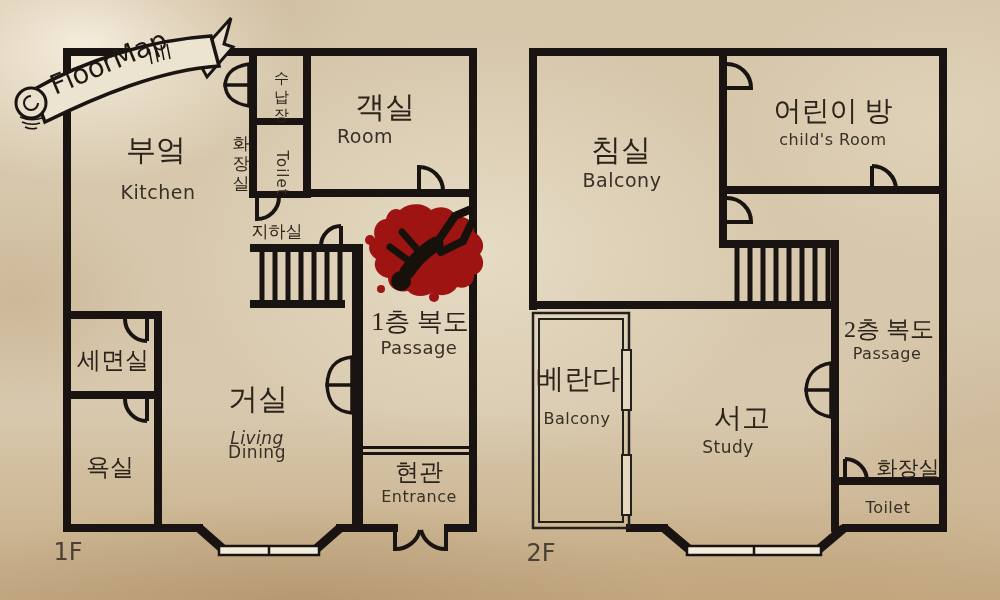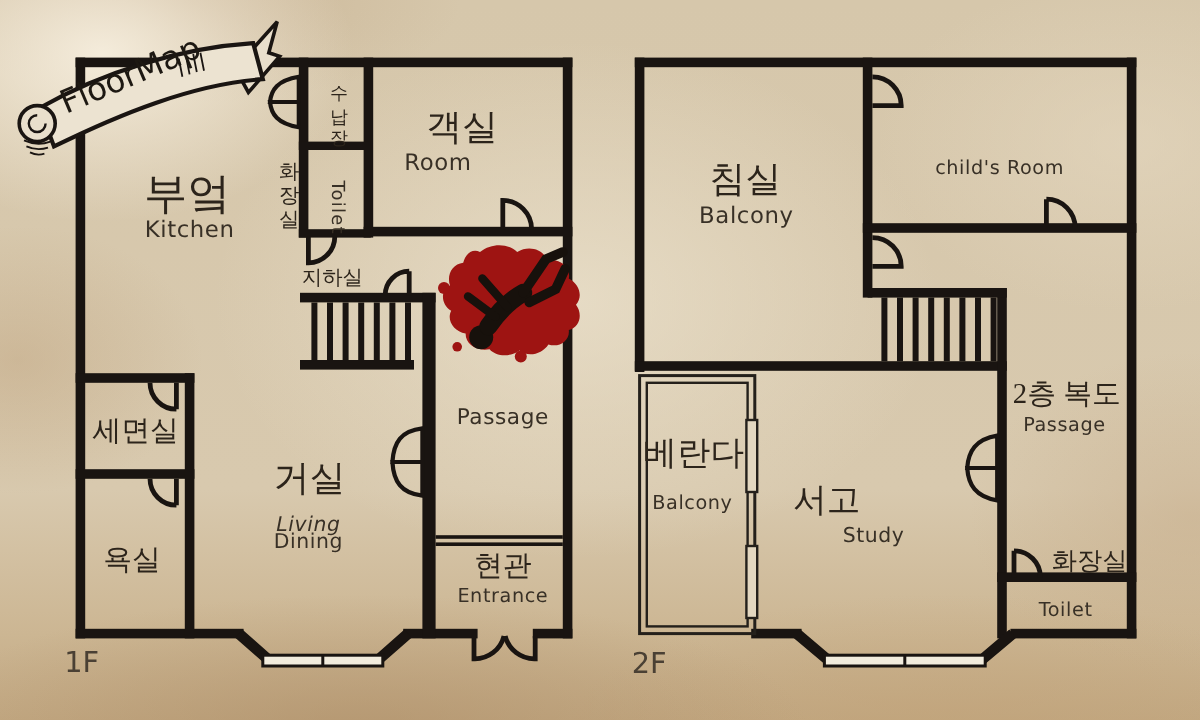--- a/index.html
+++ b/index.html
@@ -138,44 +138,46 @@
     <path d="M196,57 L231,18 L224,44 L233,47 L207,77 Z" fill="#e9dfcc" stroke="#1a1512" stroke-width="3"></path>
     <path d="M33,90 C85,60 150,40 211,36 L219,66 C160,70 98,96 45,122 Z" fill="#ece3d1" stroke="#1a1512" stroke-width="3.5"></path>
     <path d="M149,49 L152,64 M155,47 L158,62 M161,45 L164,60 M167,44 L170,59" stroke="#1a1512" stroke-width="1.5"></path>
     <circle cx="31" cy="103" r="15" fill="#e9dfcc" stroke="#1a1512" stroke-width="3"></circle>
     <path d="M31,96 a7,7 0 1 0 7,7" fill="none" stroke="#1a1512" stroke-width="2"></path>
     <path d="M20,117 q11,5 22,1 M22,122 q9,4 18,1 M25,127 q6,3 12,1" fill="none" stroke="#1a1512" stroke-width="1.5"></path>
     <text x="55" y="95" transform="rotate(-23 55 95)" font-size="27" font-family="DejaVu Sans, sans-serif" fill="#1d1812">FloorMap</text>
   </g>
 </svg>
 
-  <div class="lbl ko" style="left:156px;top:161px;font-size:36px;text-align:center;">부엌</div>
+  <div class="lbl ko" style="left:156px;top:150px;font-size:30px;text-align:center;">부엌</div>
   <div class="lbl en" style="left:158px;top:192px;font-size:19px;">Kitchen</div>
   <div class="lbl ko v-ko" style="left:281px;top:88px;font-size:15px;">수납장</div>
   <div class="lbl ko v-ko" style="left:241px;top:153px;font-size:17px;">화장실</div>
   <div class="lbl en v-en" style="left:281px;top:173px;font-size:15px;">Toilet</div>
   <div class="lbl ko" style="left:385px;top:107px;font-size:30px;">객실</div>
   <div class="lbl en" style="left:365px;top:136px;font-size:19px;">Room</div>
   <div class="lbl ko" style="left:277px;top:231px;font-size:17px;">지하실</div>
+  <div class="lbl ko" style="left:420px;top:322px;font-size:26px;">1층 복도</div>
   <div class="lbl en" style="left:419px;top:348px;font-size:18px;">Passage</div>
   <div class="lbl ko" style="left:113px;top:360px;font-size:24px;">세면실</div>
   <div class="lbl ko" style="left:110px;top:467px;font-size:24px;">욕실</div>
   <div class="lbl ko" style="left:258px;top:399px;font-size:30px;">거실</div>
   <div class="lbl en" style="left:257px;top:438px;font-size:17px;font-style:italic;">Living</div>
   <div class="lbl en" style="left:257px;top:452px;font-size:17px;">Dining</div>
   <div class="lbl ko" style="left:419px;top:472px;font-size:24px;">현관</div>
   <div class="lbl en" style="left:419px;top:497px;font-size:16px;">Entrance</div>
   <div class="lbl floorlbl" style="left:68px;top:552px;font-size:24px;">1F</div>
 
   <div class="lbl ko" style="left:621px;top:150px;font-size:30px;">침실</div>
   <div class="lbl en" style="left:622px;top:180px;font-size:19px;">Balcony</div>
+  <div class="lbl ko" style="left:833px;top:111px;font-size:28px;">어린이 방</div>
   <div class="lbl en" style="left:833px;top:140px;font-size:16px;">child's Room</div>
   <div class="lbl ko" style="left:578px;top:379px;font-size:28px;">베란다</div>
   <div class="lbl en" style="left:577px;top:419px;font-size:16px;">Balcony</div>
-  <div class="lbl ko" style="left:689px;top:418px;font-size:28px;">서고</div>
+  <div class="lbl ko" style="left:742px;top:418px;font-size:28px;">서고</div>
   <div class="lbl en" style="left:728px;top:447px;font-size:17px;">Study</div>
   <div class="lbl ko" style="left:889px;top:329px;font-size:24px;">2층 복도</div>
   <div class="lbl en" style="left:887px;top:354px;font-size:16px;">Passage</div>
   <div class="lbl ko" style="left:908px;top:468px;font-size:21px;">화장실</div>
   <div class="lbl en" style="left:888px;top:508px;font-size:16px;">Toilet</div>
   <div class="lbl floorlbl" style="left:541px;top:553px;font-size:24px;">2F</div>
 
 </div>
 
 </body></html>

